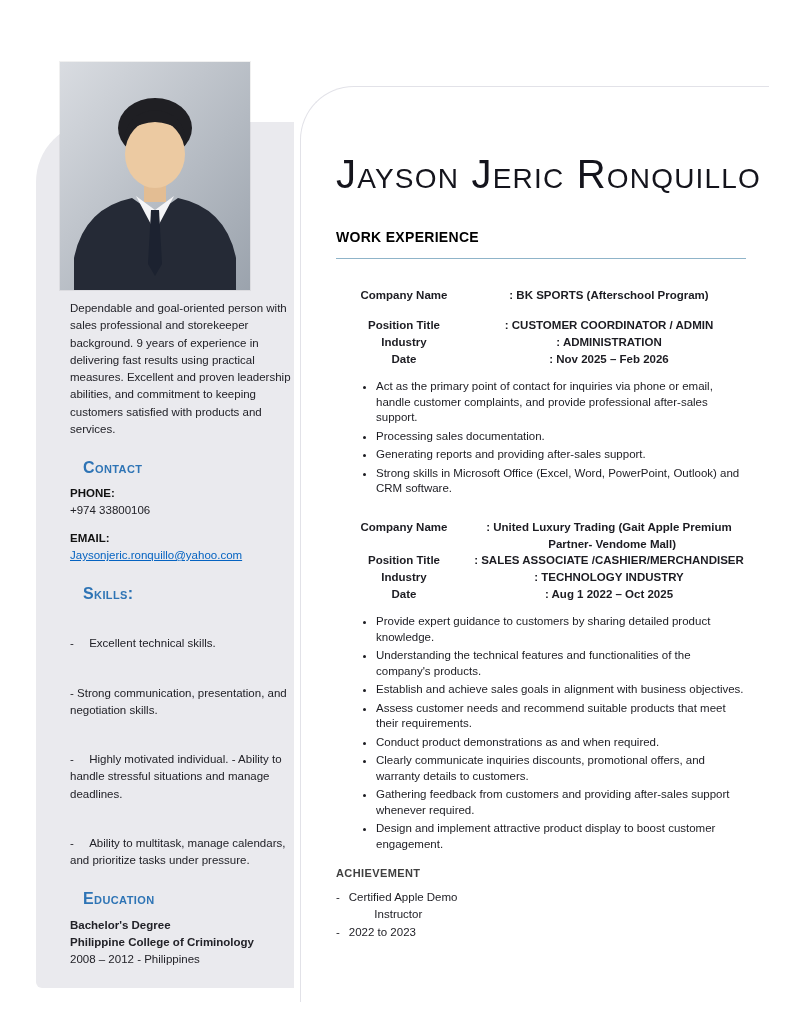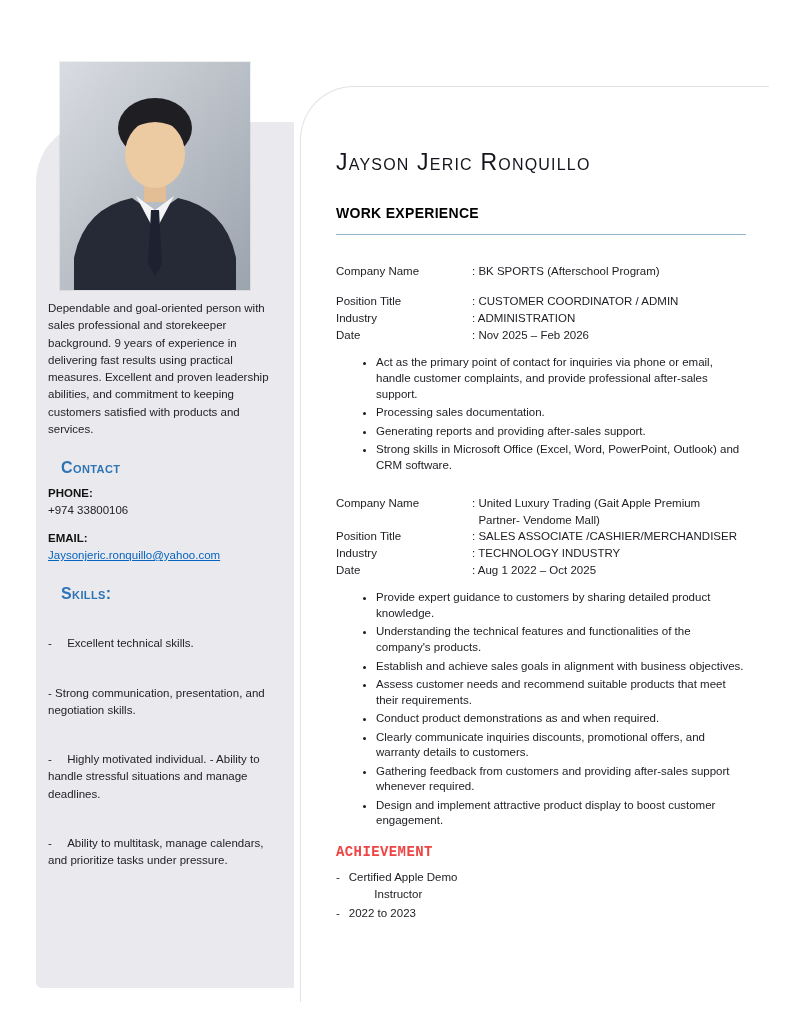--- a/index.html
+++ b/index.html
@@ -27,21 +27,21 @@
     position: absolute;
     left: 60px; top: 62px;
     width: 190px; height: 228px;
     overflow: hidden;
     box-shadow: 0 0 0 1px rgba(0,0,0,0.06);
   }
   .photo svg { display: block; width: 100%; height: 100%; }
 
   .sidebar-content {
     position: absolute;
-    left: 48px; top: 300px;
+    left: 70px; top: 300px;
     width: 228px;
     font-size: 11.5px;
     line-height: 1.5;
     color: #222228;
   }
   .summary { margin-bottom: 20px; }
 
   .side-heading {
     font-variant: small-caps;
     font-weight: 700;
@@ -84,21 +84,21 @@
     position: absolute;
     left: 336px; top: 146px;
     width: 410px;
     font-size: 11.5px;
     line-height: 1.4;
     color: #1c1c22;
   }
   .name-title {
     font-variant: small-caps;
     font-weight: 400;
-    font-size: 23px;
+    font-size: 40px;
     letter-spacing: 1.2px;
     color: #14141c;
     white-space: nowrap;
   }
   .work-heading {
     margin-top: 26px;
     font-weight: 700;
     font-size: 14px;
     letter-spacing: 0.3px;
     color: #000;
@@ -107,45 +107,45 @@
     margin-top: 10px;
     height: 0;
     border-top: 1.5px solid #8fb4c9;
   }
 
   .job { margin-top: 28px; }
   .job-2 { margin-top: 22px; }
   .field-row {
     display: grid;
     grid-template-columns: 136px 1fr;
-    font-weight: 400;
+    font-weight: 700;
     line-height: 1.45;
+    text-align: center;
   }
   .field-row.gap-after { margin-bottom: 14px; }
   .field-value { white-space: pre-wrap; }
 
   ul.bullets {
     margin-top: 12px;
     margin-left: 22px;
     padding-left: 18px;
     list-style: disc outside;
   }
   ul.bullets li {
     margin-bottom: 3px;
     line-height: 1.35;
   }
 
   .achievement-block { margin-top: 14px; }
   .achievement-heading {
     font-weight: 700;
-    font-size: 14px;
+    font-size: 11px;
     letter-spacing: 0.4px;
-    color: #ef4444;
+    color: #404040;
     margin-bottom: 7px;
-    font-family: Liberation Mono, monospace;
   }
   .achievement-item {
     white-space: pre-wrap;
     tab-size: 4;
     line-height: 1.45;
     margin-bottom: 2px;
   }
 </style>
 </head>
 <body>
@@ -192,20 +192,26 @@
     </div>
 
     <div class="skills-block">
       <div class="side-heading">Skills:</div>
       <p class="skill-item">-	Excellent technical skills.</p>
       <p class="skill-item">- Strong communication, presentation, and negotiation skills.</p>
       <p class="skill-item">-	Highly motivated individual. - Ability to handle stressful situations and manage deadlines.</p>
       <p class="skill-item">-	Ability to multitask, manage calendars, and prioritize tasks under pressure.</p>
     </div>
 
+    <div class="education-block">
+      <div class="side-heading">Education</div>
+      <div class="edu-bold">Bachelor's Degree</div>
+      <div class="edu-bold">Philippine College of Criminology</div>
+      <div>2008 – 2012 - Philippines</div>
+    </div>
   </div>
 
   <div class="main-card"></div>
 
   <div class="main-content">
     <h1 class="name-title">Jayson Jeric Ronquillo</h1>
 
     <div class="work-heading">WORK EXPERIENCE</div>
     <div class="section-divider"></div>
 

